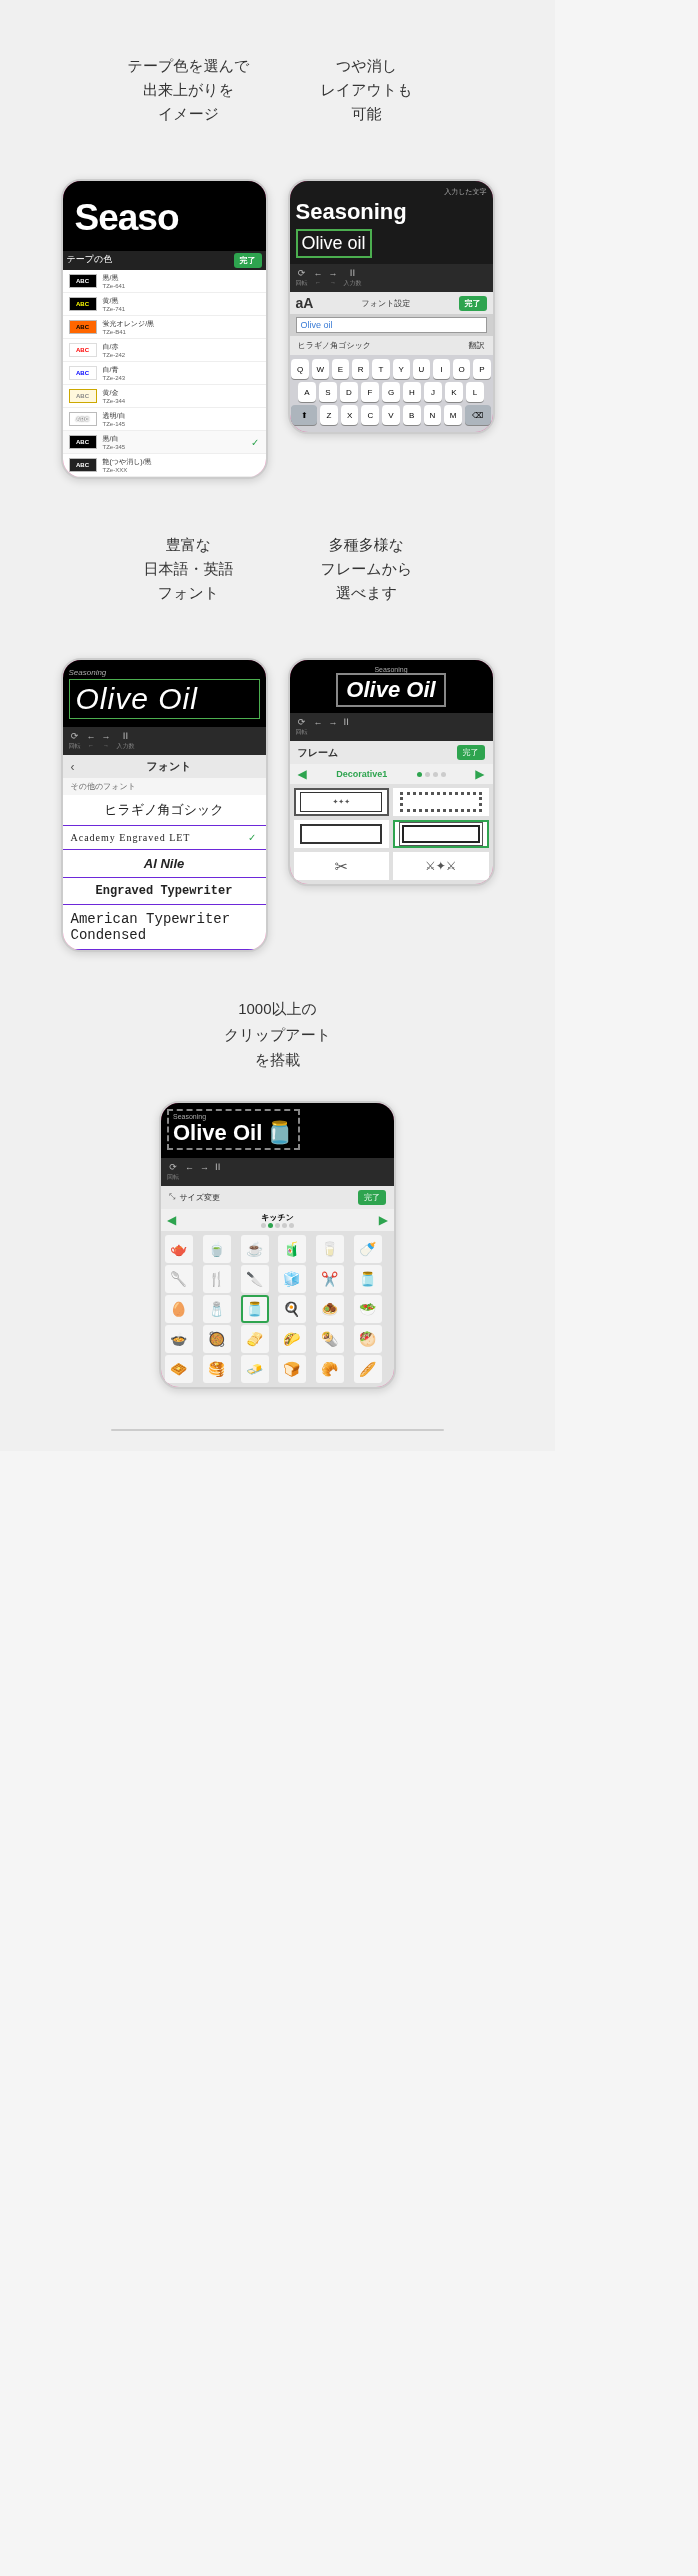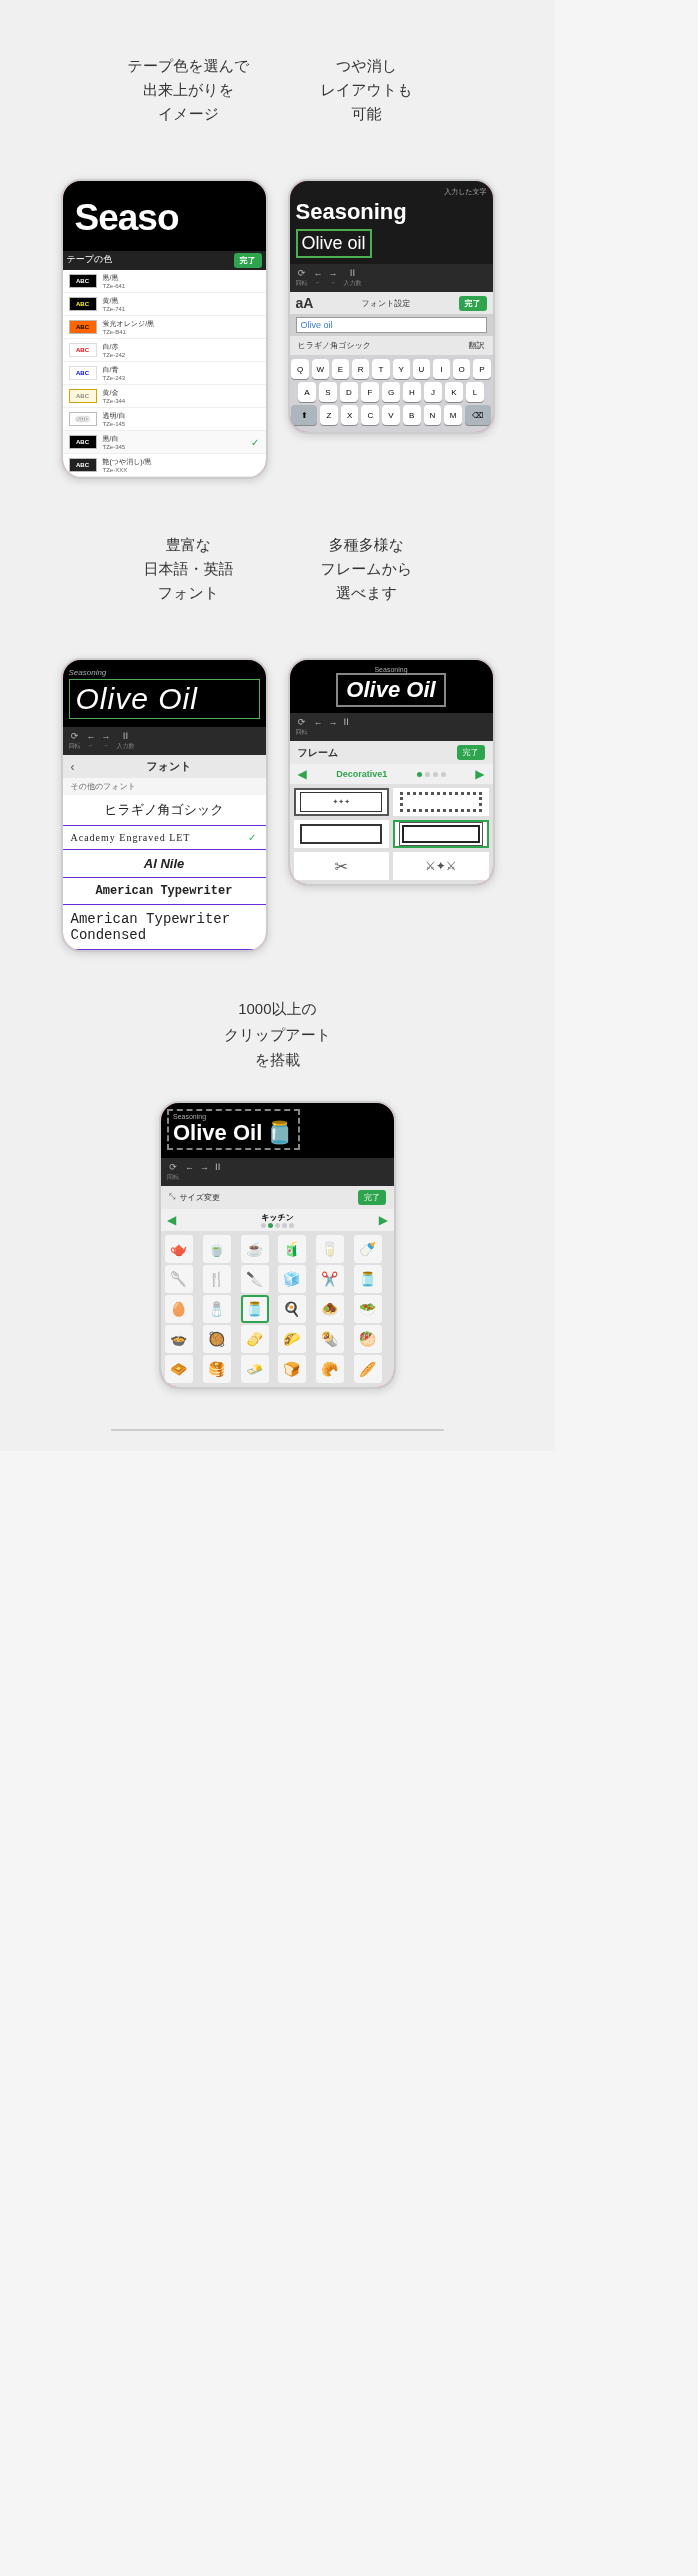--- a/index.html
+++ b/index.html
@@ -659,21 +659,21 @@
           <span>ヒラギノ角ゴシック</span>
         </div>
         <div class="font-list-item font-item-academy">
           <span>Academy Engraved LET</span>
           <span class="checkmark">✓</span>
         </div>
         <div class="font-list-item font-item-nile">
           <span>Al Nile</span>
         </div>
         <div class="font-list-item font-item-typewriter">
-          <span>American Typewriter</span>
+          <span>Engraved Typewriter</span>
         </div>
         <div class="font-list-item font-item-typewriter-condensed">
           <span>American Typewriter Condensed</span>
         </div>
       </div>
     </div>
 
     <div class="phone-mockup">
       <div class="phone4-top">
         <div class="p4-seasoning">Seasoning</div>

